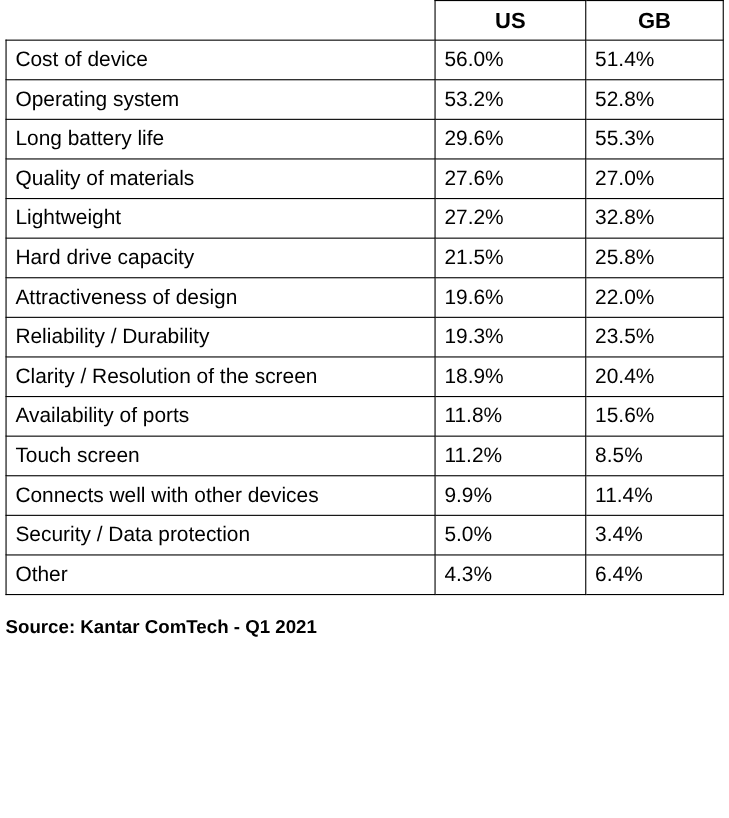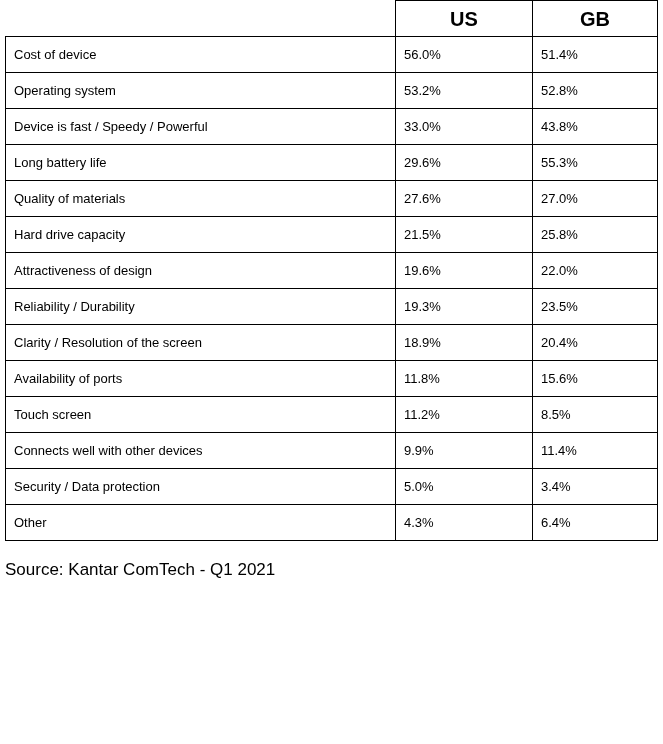--- a/index.html
+++ b/index.html
@@ -26,21 +26,21 @@
     width: 652px;
     margin: 0 0 0 5px;
   }
   table.data-table col.c-label { width: 390px; }
   table.data-table col.c-us { width: 137px; }
   table.data-table col.c-gb { width: 125px; }
 
   table.data-table th,
   table.data-table td {
     border: 1px solid #000000;
-    font-size: 13px;
+    font-size: 19px;
     line-height: 22px;
     height: 36px;
     padding: 0 8px;
     box-sizing: border-box;
     vertical-align: middle;
     white-space: nowrap;
     overflow: hidden;
   }
   
   table.data-table th.corner {
@@ -54,20 +54,21 @@
   }
   table.data-table td.label-cell {
     text-align: left;
   }
   table.data-table td.value-cell {
   }
   .source-note {
     margin: 18px 0 0 5px;
     font-size: 17px;
     line-height: 22px;
+    font-weight: bold;
   }
 </style>
 </head>
 <body>
 
 <div class="page">
   <table class="data-table">
     <colgroup>
       <col class="c-label">
       <col class="c-us">
@@ -85,33 +86,33 @@
         <td class="label-cell">Cost of device</td>
         <td class="value-cell">56.0%</td>
         <td class="value-cell">51.4%</td>
       </tr>
       <tr>
         <td class="label-cell">Operating system</td>
         <td class="value-cell">53.2%</td>
         <td class="value-cell">52.8%</td>
       </tr>
       <tr>
-        <td class="label-cell">Device is fast / Speedy / Powerful</td>
-        <td class="value-cell">33.0%</td>
-        <td class="value-cell">43.8%</td>
-      </tr>
-      <tr>
         <td class="label-cell">Long battery life</td>
         <td class="value-cell">29.6%</td>
         <td class="value-cell">55.3%</td>
       </tr>
       <tr>
         <td class="label-cell">Quality of materials</td>
         <td class="value-cell">27.6%</td>
         <td class="value-cell">27.0%</td>
+      </tr>
+      <tr>
+        <td class="label-cell">Lightweight</td>
+        <td class="value-cell">27.2%</td>
+        <td class="value-cell">32.8%</td>
       </tr>
       <tr>
         <td class="label-cell">Hard drive capacity</td>
         <td class="value-cell">21.5%</td>
         <td class="value-cell">25.8%</td>
       </tr>
       <tr>
         <td class="label-cell">Attractiveness of design</td>
         <td class="value-cell">19.6%</td>
         <td class="value-cell">22.0%</td>

